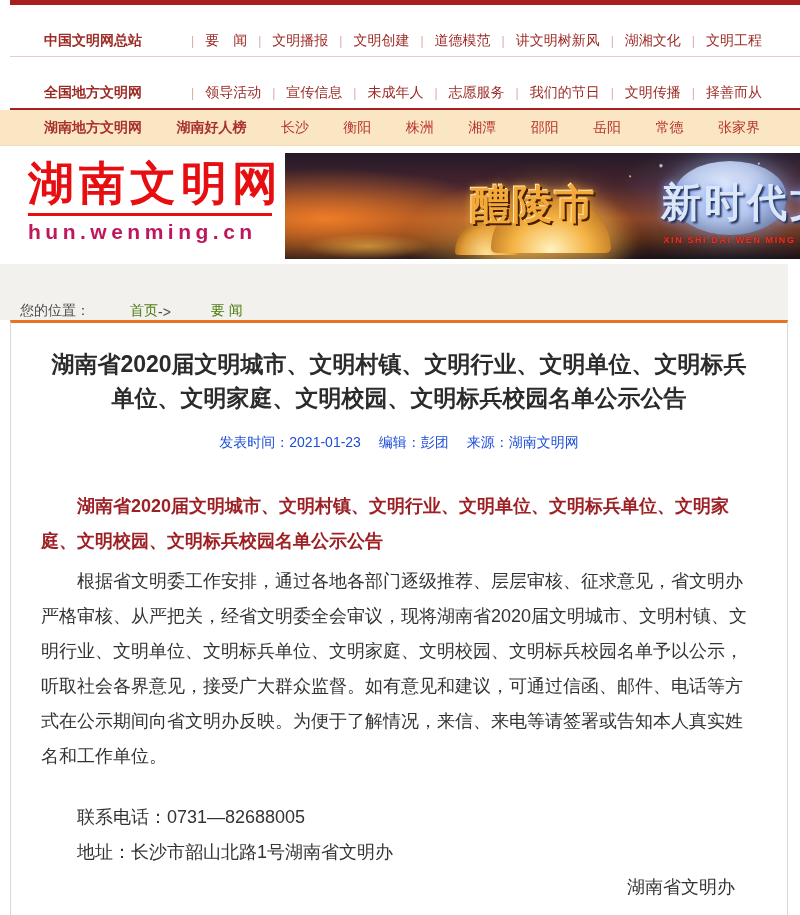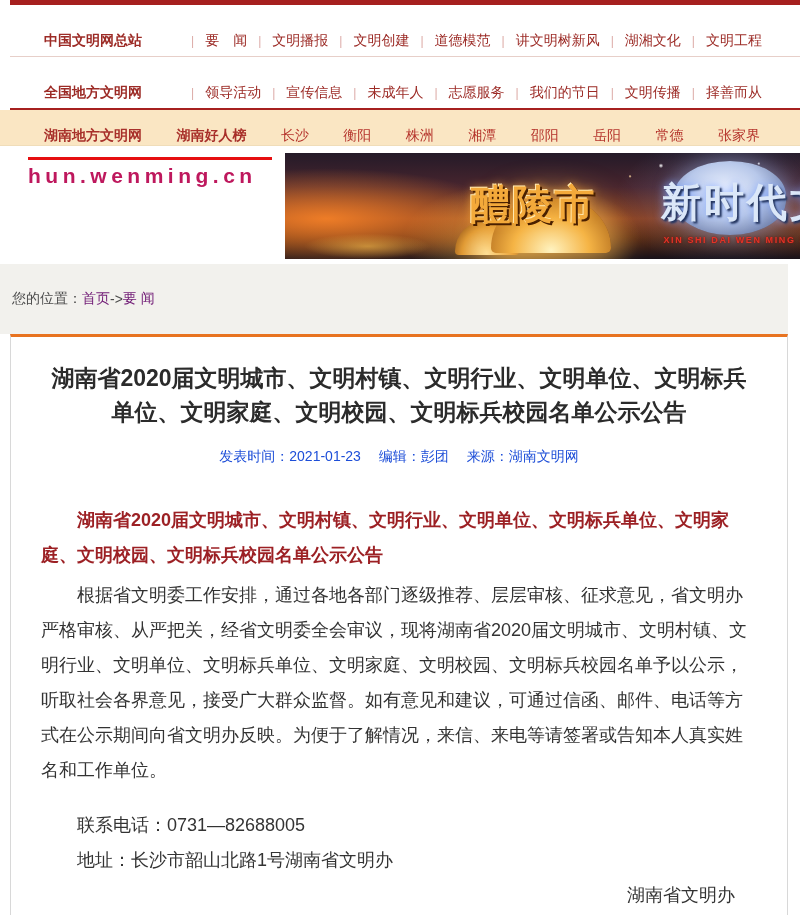--- a/index.html
+++ b/index.html
@@ -8,21 +8,21 @@
 
   
   .topbar { height:5px; background:#a6201f; margin-left:10px; }
   .navrow { display:flex; align-items:center; height:31px; margin-left:10px;
     padding-left:34px; white-space:nowrap; overflow:hidden; font-size:14px;margin-top:20px; }
   .navrow .homelink { font-weight:bold; color:#9c2b26; width:136px; flex:none; }
   .navrow .sep { color:#dcaaa6; margin:0 11px; font-size:12px; }
   .navrow .navlink { color:#9c2b26; text-decoration:none; cursor:pointer; }
   .navdivider { height:1px; background:#e7cfc9; margin-left:10px; }
   .redline { height:2px; background:#a6201f; margin-left:10px; }
-  .cityrow { display:flex; align-items:flex-end; height:36px; background:#fae6c3;
+  .cityrow { display:flex; align-items:center; height:36px; background:#fae6c3;
     padding:0 40px 0 44px; font-size:14px; color:#b5342c; justify-content:space-between;
     white-space:nowrap; overflow:hidden; border-bottom:1px solid #f0ddb9; }
   .cityrow .bold { font-weight:bold; color:#a8302a; }
   .cityrow span { cursor:pointer; }
 
   
   .header { display:flex; margin:7px 0 0 10px; height:106px; }
   .logo { width:275px; flex:none; padding:2px 0 0 18px; }
   .logo-title { color:#e60e10; font-size:46px; font-weight:bold; letter-spacing:5px;
     line-height:56px; }
@@ -50,34 +50,34 @@
   .banner-city { position:absolute; left:36%; top:24px; font-size:40px; font-weight:bold;
     color:#f3a93a; letter-spacing:2px; white-space:nowrap;
     text-shadow:2px 2px 0 #4a2000, -1px -1px 0 #ffe9b0, 0 0 10px rgba(255,170,50,.8); }
   .banner-slogan { position:absolute; left:73%; top:22px; font-size:40px; font-weight:bold;
     color:#dbe7f8; letter-spacing:3px; white-space:nowrap;
     text-shadow:2px 2px 2px #23345e, 0 0 8px rgba(120,160,255,.9); }
   .banner-slogan-en { position:absolute; left:73.5%; top:82px; font-size:9px; font-weight:bold;
     color:#e23327; letter-spacing:1.6px; white-space:nowrap; text-shadow:0 0 2px #7a1008; }
 
   
-  .crumbband { width:788px; height:70px; background:#f2f1ed; margin-top:5px;
-    display:flex; align-items:center; padding-left:12px; font-size:14px; color:#4c4c4c; }
-  .crumbband a { color:#701a75; text-decoration:none; cursor:pointer; }
+  .crumbband { width:788px; height:56px; background:#f2f1ed; margin-top:5px;
+    display:flex; align-items:flex-end; padding-left:20px; font-size:14px; color:#4c4c4c; }
+  .crumbband a { color:#4d7c0f; text-decoration:none; cursor:pointer;margin-left:40px; }
 
   
   .article { margin-left:10px; width:778px; background:#fff; border:1px solid #d8d8d8;
     border-top:3px solid #e87320; height:640px; }
   .art-title { margin:24px 36px 0; text-align:center; font-size:23px; font-weight:bold;
     color:#2b2b2b; line-height:34px; }
   .art-meta { margin-top:19px; text-align:center; font-size:14px; color:#1d4ed8; }
   .art-meta span { margin:0 7px; }
   .art-body { padding:37px 30px 0; font-size:18px; color:#333; line-height:35px; }
   .art-heading { font-weight:bold; color:#9c2024; text-indent:2em; margin-bottom:5px; }
-  .art-para { text-indent:2em; margin-bottom:20px; }
+  .art-para { text-indent:2em; margin-bottom:26px; }
   .info-line { text-indent:2em; }
   .sig-line { text-align:right; padding-right:22px; margin-top:0; }
 </style>
 </head>
 <body>
 
 <div class="topbar"></div>
 
 <div class="navrow">
   <span class="homelink">中国文明网总站</span>
@@ -127,20 +127,21 @@
   <span>株洲</span>
   <span>湘潭</span>
   <span>邵阳</span>
   <span>岳阳</span>
   <span>常德</span>
   <span>张家界</span>
 </div>
 
 <div class="header">
   <div class="logo">
+    <div class="logo-title">湖南文明网</div>
     <div class="logo-rule"></div>
     <div class="logo-domain">hun.wenming.cn</div>
   </div>
   <div class="banner">
     <div class="dome d2"></div>
     <div class="dome d1"></div>
     <div class="dome d3"></div>
     <div class="banner-city">醴陵市</div>
     <div class="banner-slogan">新时代文明</div>
     <div class="banner-slogan-en">XIN SHI DAI WEN MING S</div>

